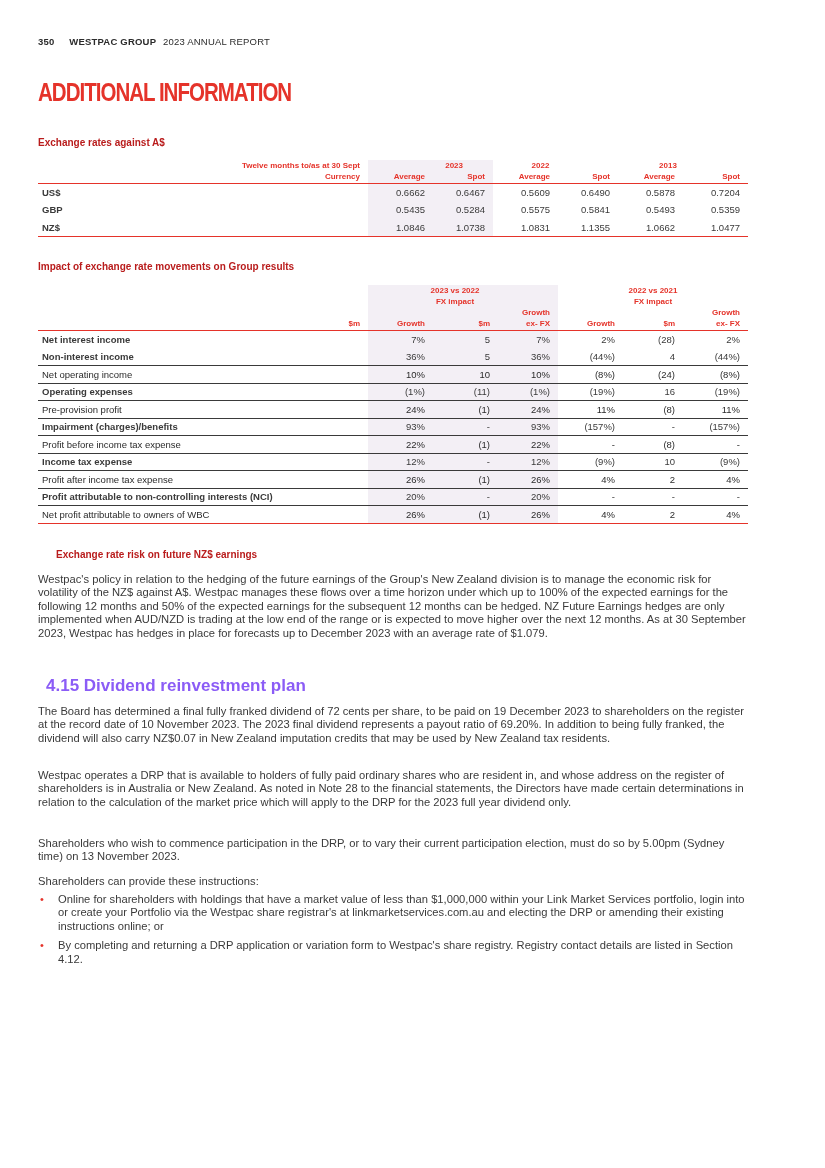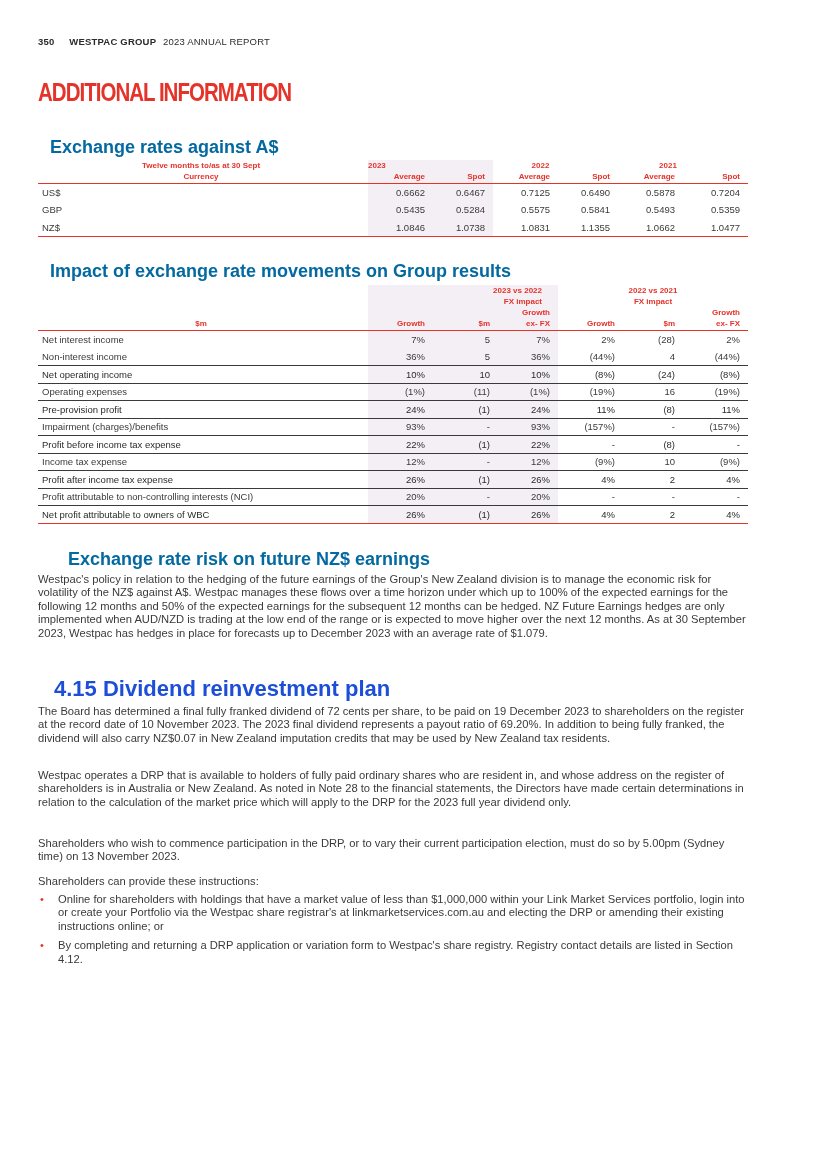--- a/index.html
+++ b/index.html
@@ -21,42 +21,42 @@
 
     .main-title {
       position: absolute; top: 78px; left: 0;
       font-family: "Liberation Sans", sans-serif;
       font-weight: bold; font-size: 25px; color: #e5332a;
       letter-spacing: -1.2px; transform: scaleX(0.82); transform-origin: left;
       line-height: 28px;
     }
 
     .section-h {
-      position: absolute; left: 12px;
-      font-size: 18px; font-weight: bold; color: #0369a1;
+      position: absolute; left: 0;
+      font-size: 10px; font-weight: bold; color: #b91c1c;
     }
 
     table { border-collapse: collapse; width: 710px; position: absolute; left: 0; }
     th { color: #e5332a; font-weight: bold; font-size: 8px; text-align: right; padding: 0 8px 0 0; line-height: 11px; }
-    th.left { text-align: center; padding-left: 4px; }
+    th.left { text-align: right; padding-left: 4px; }
     td { font-size: 9.5px; text-align: right; padding: 0 8px 0 0; height: 17.5px; color: #3a3a3a; }
-    td.label { text-align: left; padding-left: 4px; }
+    td.label { text-align: left; padding-left: 4px; font-weight: bold; }
     .shade { background: #f3eff5; }
     tr.hdr-last th { border-bottom: 1.5px solid #e5332a; padding-bottom: 1px; }
     tr.last td { border-bottom: 1.5px solid #e5332a; }
     tr.bold td { font-weight: normal; color: #2b2b2b; border-top: 1px solid #3a3a3a; }
     tr.after-bold td { border-top: 1px solid #3a3a3a; }
 
     p.body {
       position: absolute; left: 0; width: 710px;
       font-size: 11.2px; line-height: 13.4px; color: #3a3a3a;
     }
     .red-h {
-      position: absolute; left: 16px; top: 676px;
-      font-size: 22px; font-weight: bold; color: #1d4ed8;
+      position: absolute; left: 8px; top: 676px;
+      font-size: 17px; font-weight: bold; color: #8b5cf6;
     }
     ul.bullets { position: absolute; left: 0; width: 710px; list-style: none; }
     ul.bullets li {
       position: relative; padding-left: 20px;
       font-size: 11.2px; line-height: 13.4px; margin-bottom: 6px; color: #3a3a3a;
     }
     ul.bullets li .dot {
       position: absolute; left: 2px; top: 0; color: #e5332a; font-size: 11px;
     }
   </style>
@@ -81,38 +81,38 @@
         <col style="width:65px">
         <col style="width:60px">
       <col style="width:65px">
         <col style="width:60px">
         <col style="width:65px">
         <col style="width:65px">
     </colgroup>
     <tbody>
         <tr>
       <th class="left">Twelve months to/as at 30 Sept</th>
-      <th colspan="2" class="shade" style="text-align:left;padding-right:30px">2023</th>
+      <th colspan="2" class="shade" style="text-align:right;padding-right:30px">2023</th>
       <th colspan="2" style="text-align:center;padding-right:30px">2022</th>
-      <th colspan="2" style="text-align:center;padding-right:30px">2021</th>
+      <th colspan="2" style="text-align:center;padding-right:30px">2013</th>
     </tr>
     <tr class="hdr-last">
       <th class="left">Currency</th>
       <th class="shade">Average</th>
       <th class="shade">Spot</th>
       <th>Average</th>
       <th>Spot</th>
       <th>Average</th>
       <th>Spot</th>
     </tr>
     <tr>
       <td class="label">US$</td>
       <td class="shade">0.6662</td>
       <td class="shade">0.6467</td>
-      <td>0.7125</td>
+      <td>0.5609</td>
       <td>0.6490</td>
       <td>0.5878</td>
       <td>0.7204</td>
     </tr>
     <tr>
       <td class="label">GBP</td>
       <td class="shade">0.5435</td>
       <td class="shade">0.5284</td>
       <td>0.5575</td>
       <td>0.5841</td>
@@ -139,21 +139,21 @@
         <col style="width:65px">
         <col style="width:65px">
         <col style="width:60px">
       <col style="width:65px">
         <col style="width:60px">
         <col style="width:65px">
     </colgroup>
     <tbody>
         <tr>
       <th></th>
-      <th colspan="3" class="shade" style="text-align:right;padding-right:16px">
+      <th colspan="3" class="shade" style="text-align:center;padding-right:16px">
         <div>2023 vs 2022</div>
         <div>FX impact</div>
       </th>
       <th colspan="3" style="text-align:center;padding-right:0">
         <div>2022 vs 2021</div>
         <div>FX impact</div>
       </th>
     </tr>
     <tr class="hdr-last">
       <th class="left" style="vertical-align:bottom">$m</th>

